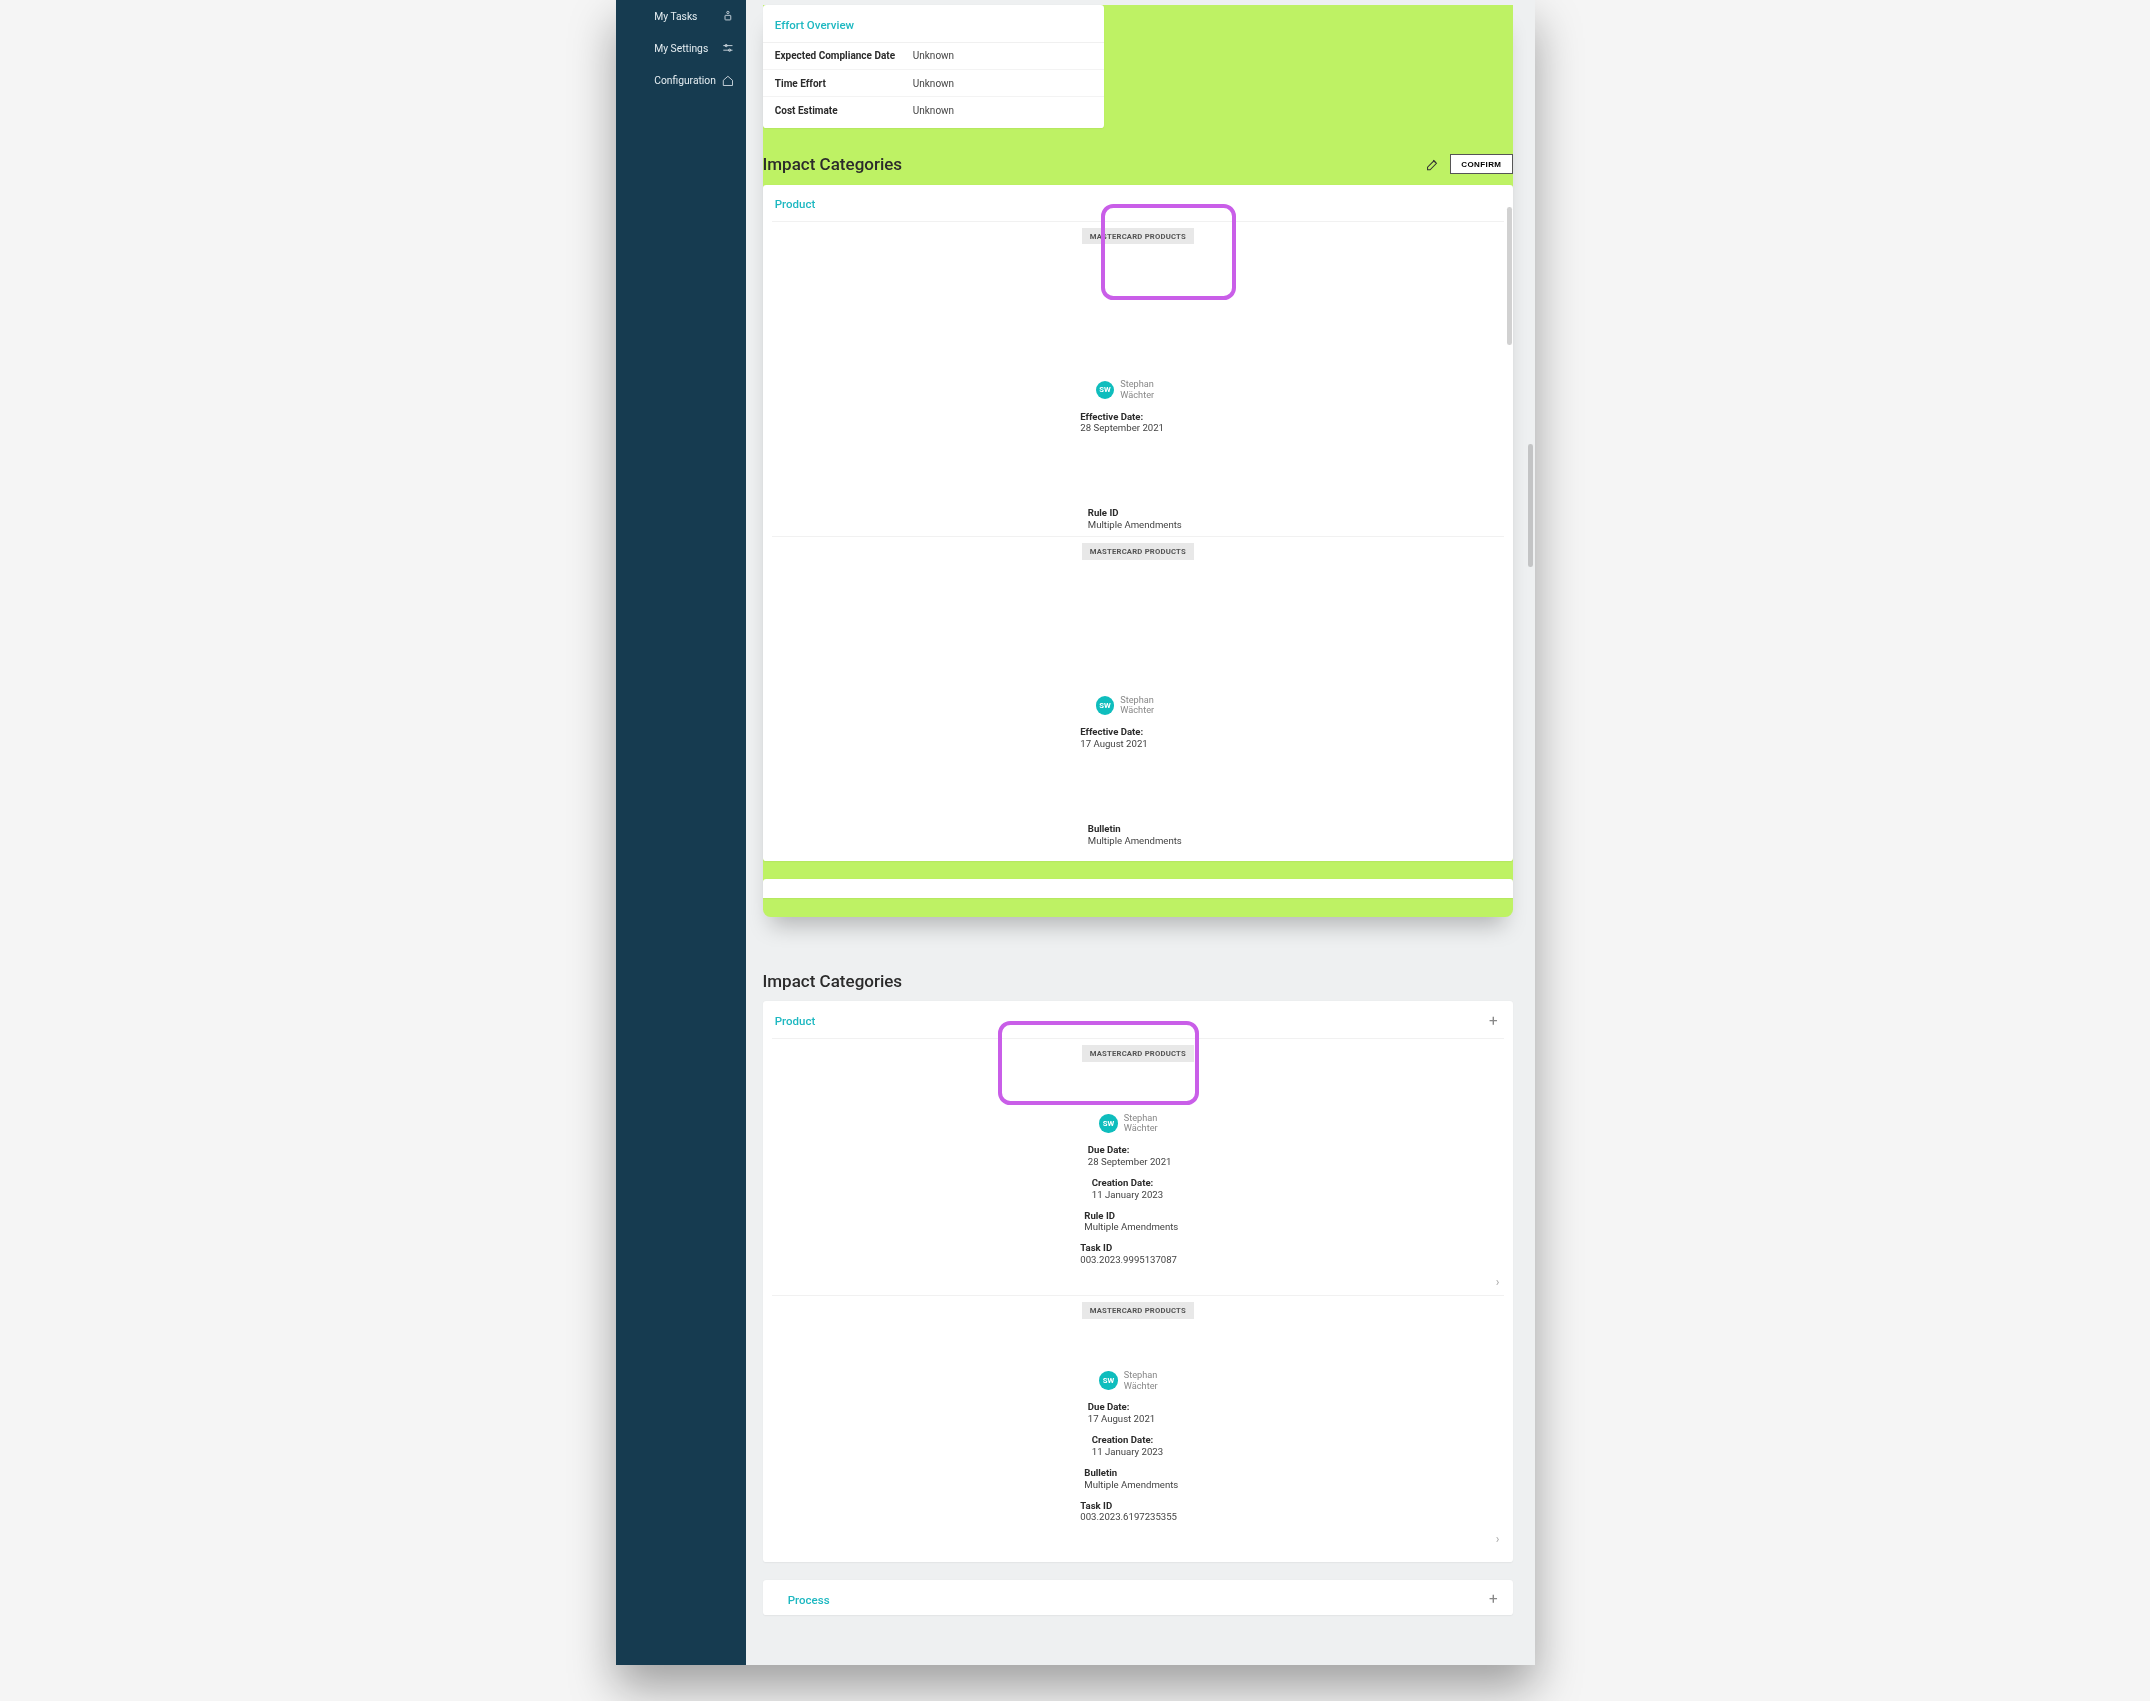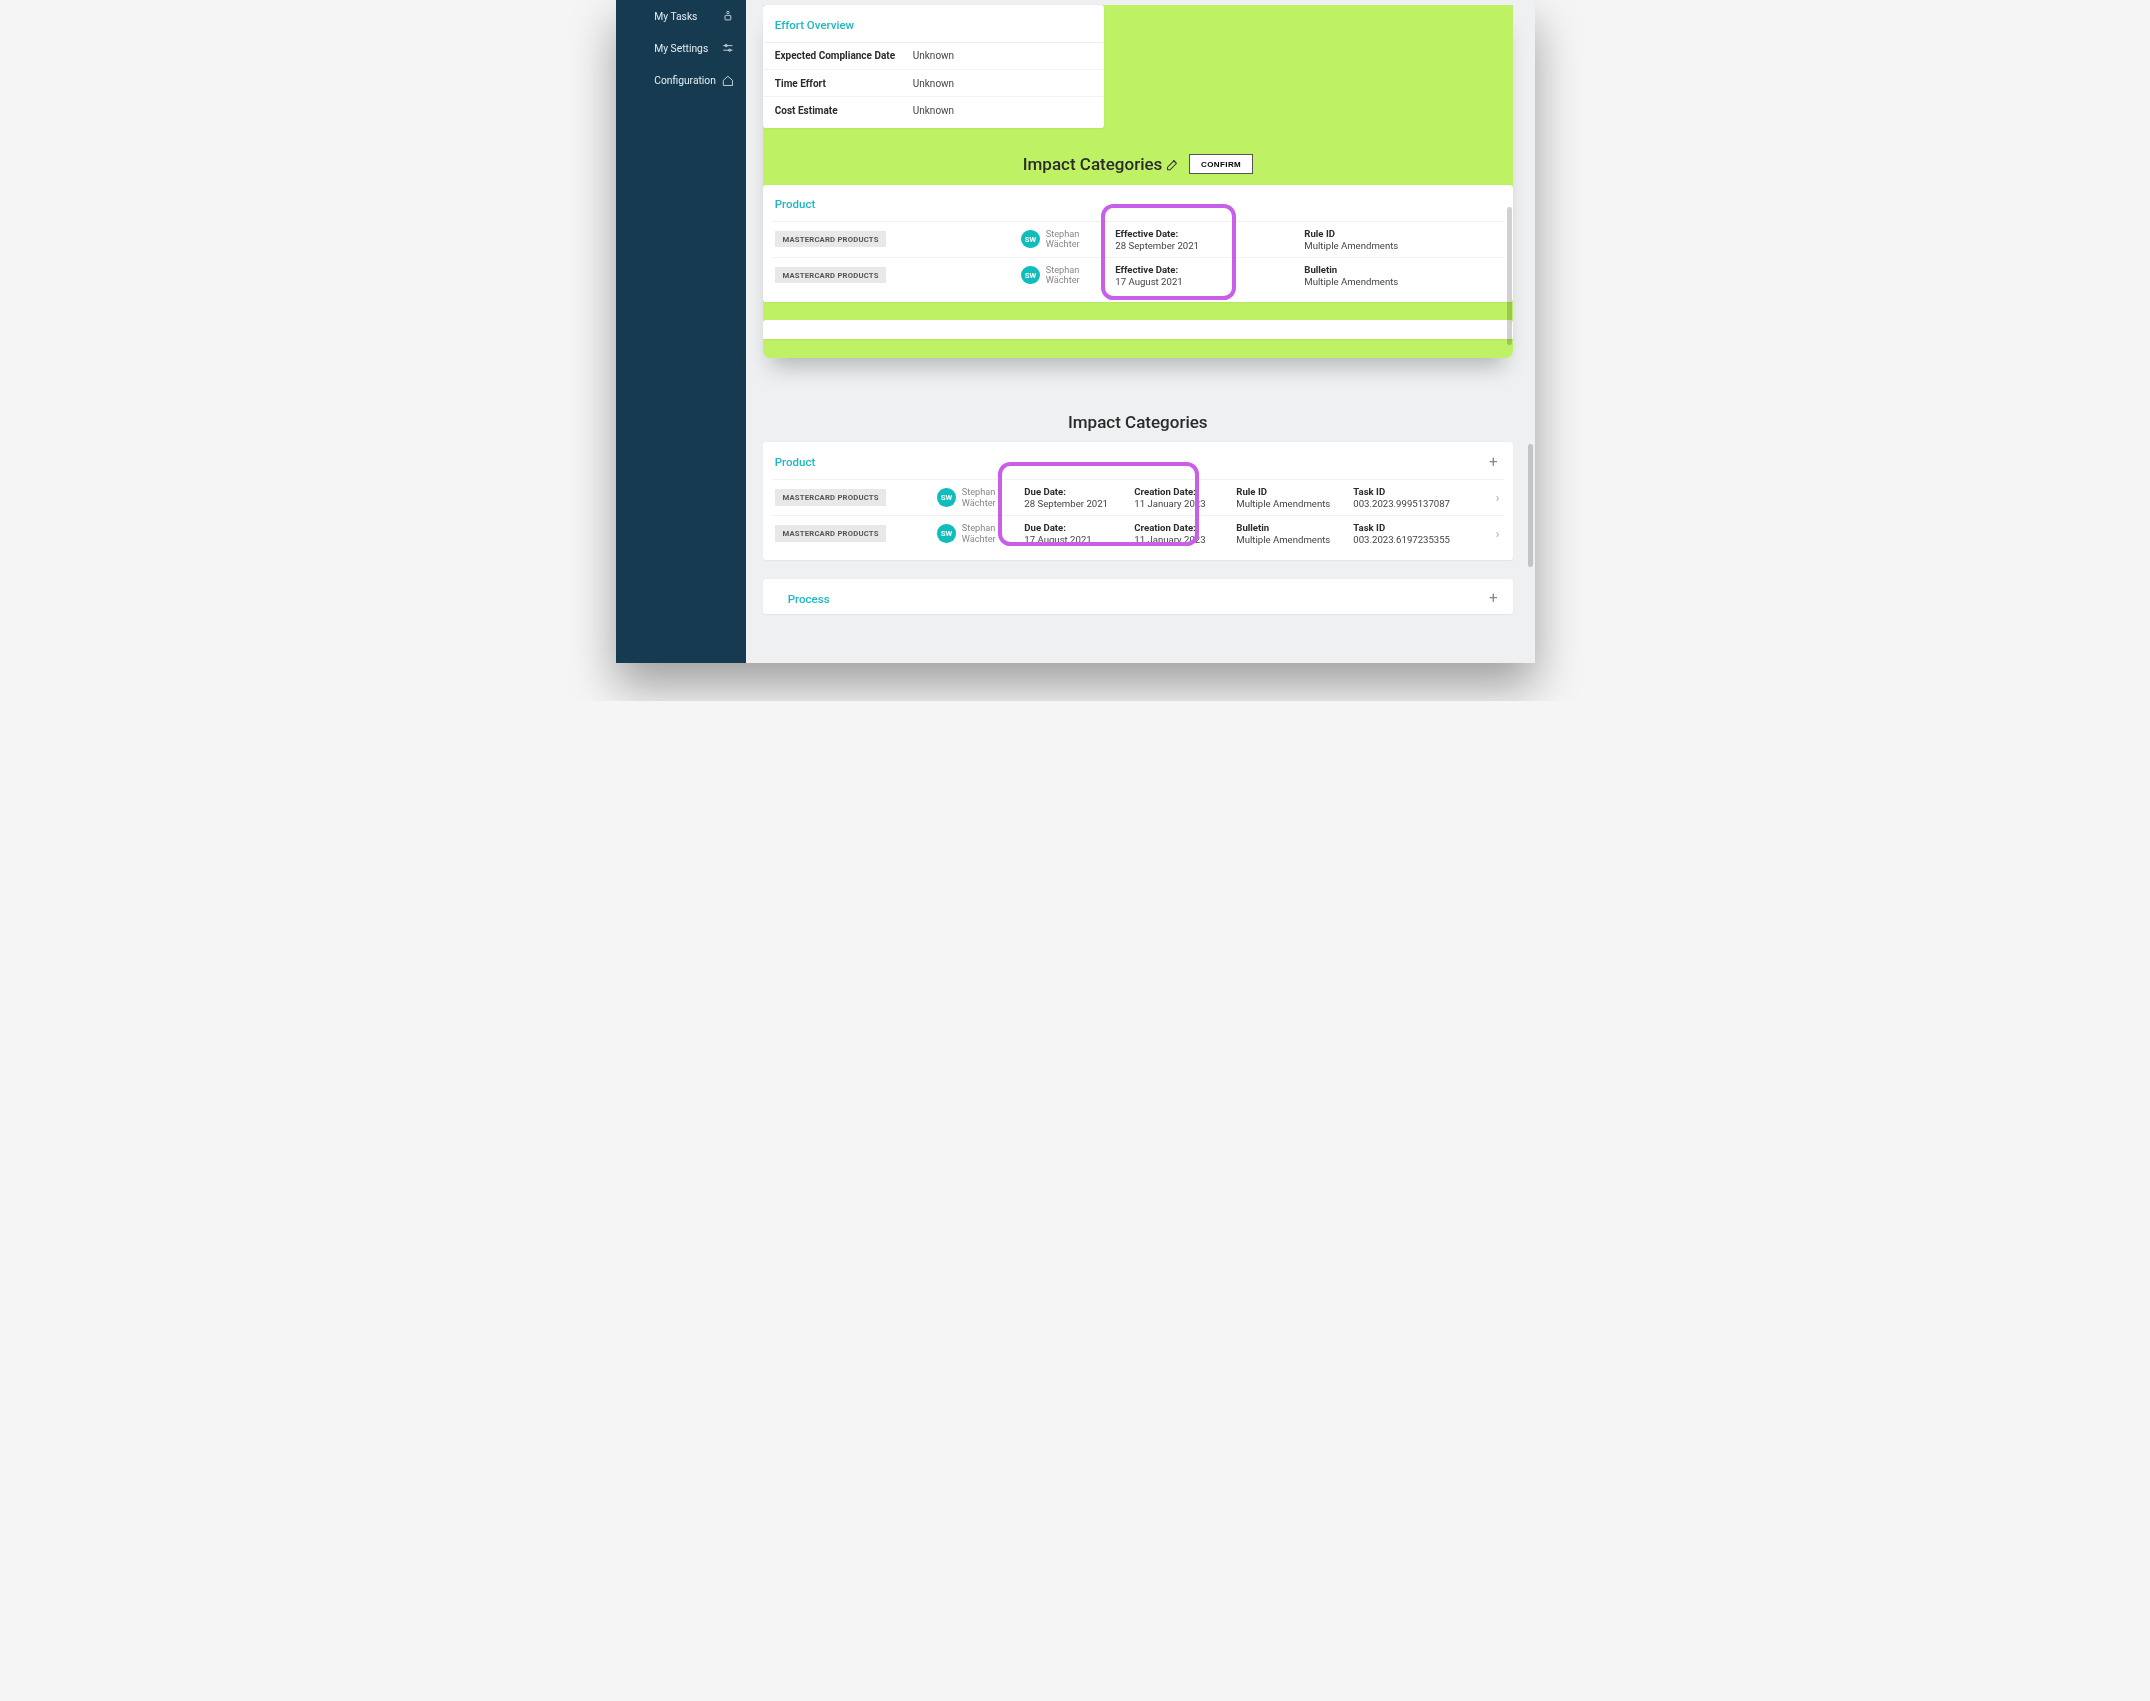--- a/index.html
+++ b/index.html
@@ -68,21 +68,21 @@
     border-bottom: 0.8px solid #f3f3f3;
     font-size: 10px;
   }
   .effort-row:last-child { border-bottom: none; }
   .effort-label { width: 138px; font-weight: 700; color: #2b2b2b; }
   .effort-value { color: #444; }
 
   
   .section-header {
     display:flex;
-    justify-content: center;
+    justify-content: space-between;
     align-items: center;
     margin: 26px 0 10.7px 0;
   }
   .section-title {
     font-size: 17px;
     font-weight: 500;
     color: #2b2b2b;
   }
   .section-actions { display:flex; align-items:center; gap:7px; }
   .icon-btn {
@@ -108,20 +108,21 @@
   }
   .panel-title { color:#1eb8c1; font-size:11.5px; font-weight:500; }
   .plus-btn { font-size:15.3px; color:#888; cursor:pointer; line-height:1; padding:0 3.1px;}
   .row {
     display:flex;
     align-items:center;
     gap: 10px;
     padding: 6.1px 3.1px;
     border-top:0.8px solid #f1f1f1;
     font-size: 9.6px;
+    flex-direction: column;
   }
   .row:first-of-type { border-top:0.8px solid #f1f1f1; }
   .tag {
     background:#e8e8e8;
     color:#555;
     font-size:7.7px;
     font-weight:700;
     letter-spacing:0.2px;
     padding:3.8px 7.7px;
     display:inline-block;

